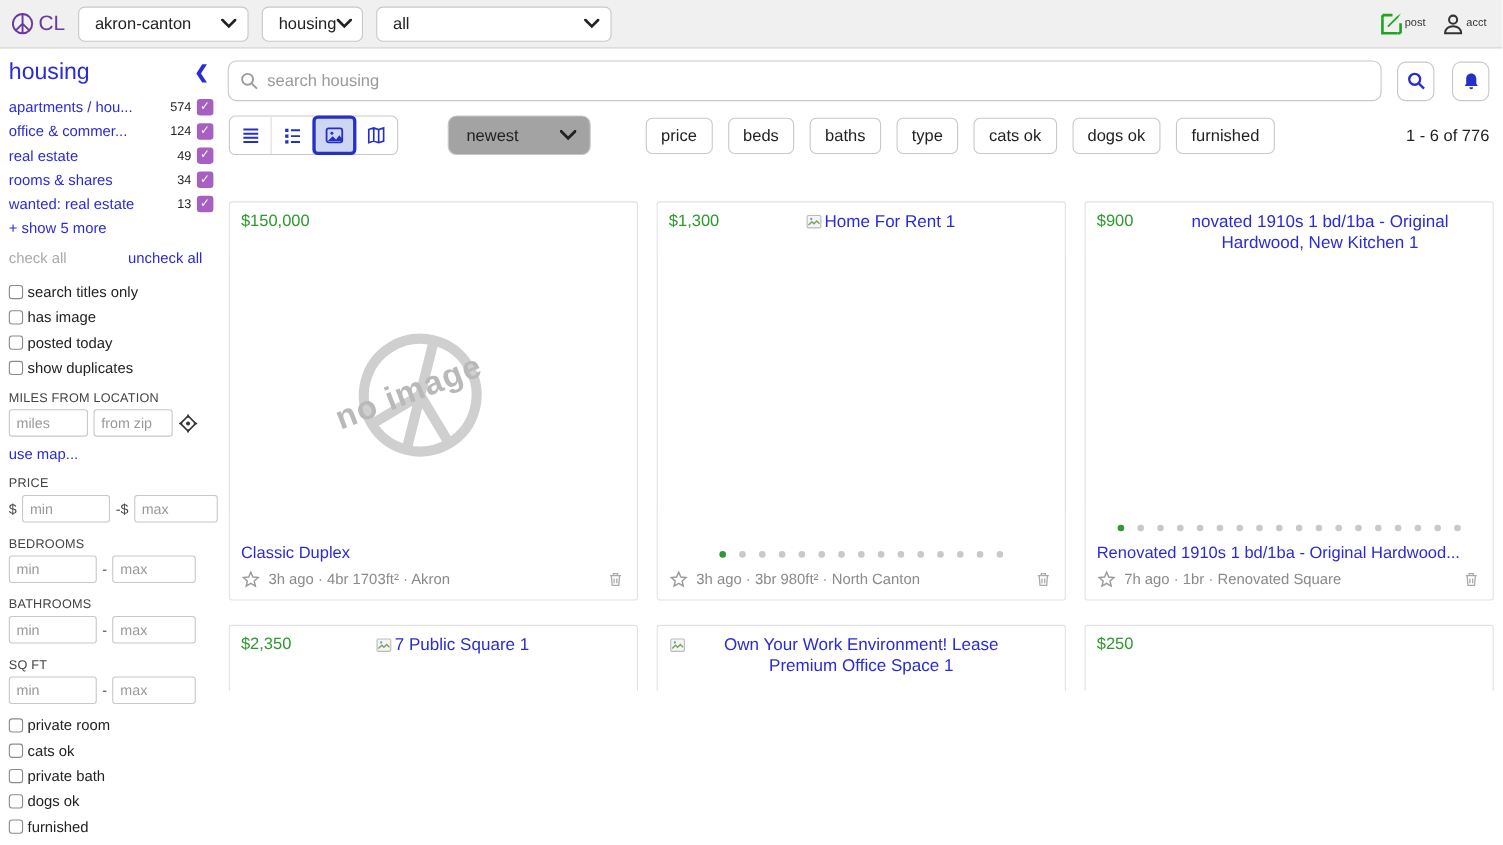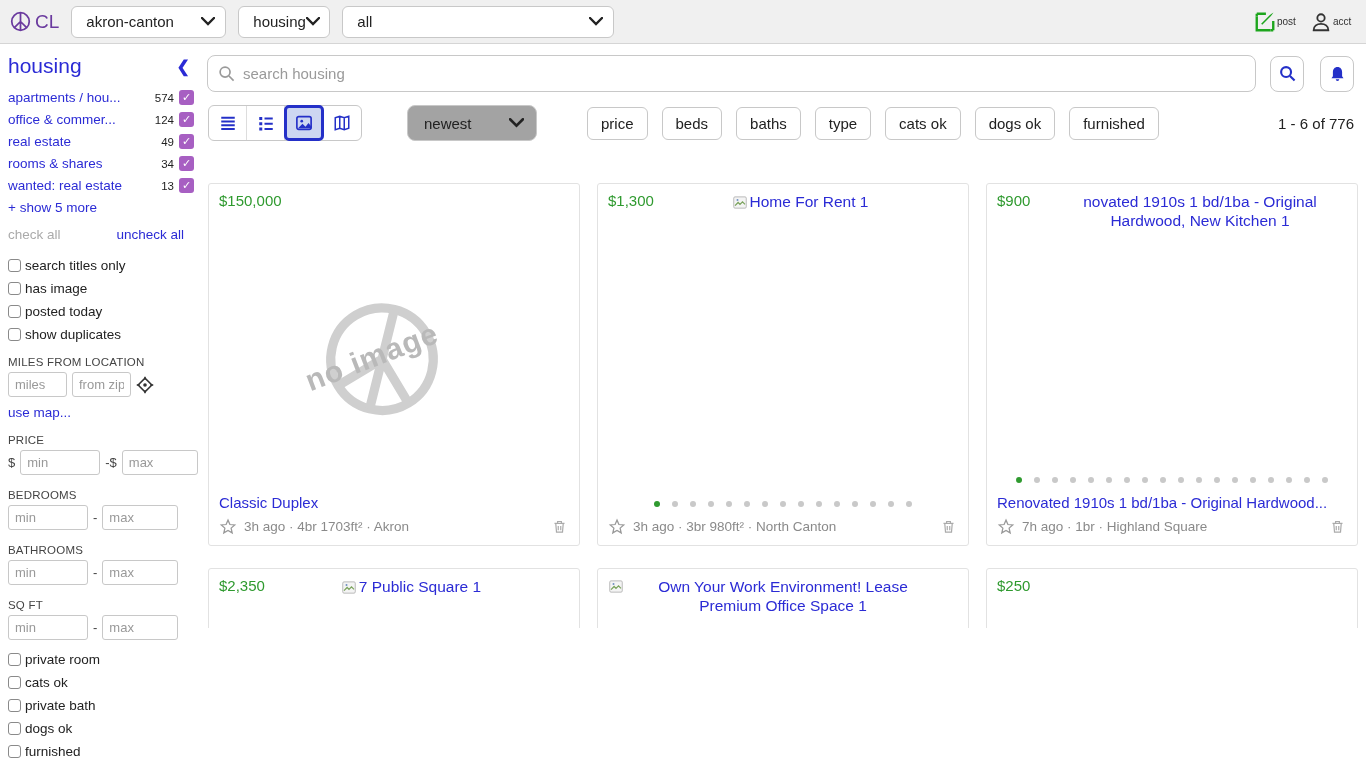--- a/index.html
+++ b/index.html
@@ -6,21 +6,21 @@
   html,body { width:1366px; height:768px; overflow:hidden; background:#fff;
     font-family:"Liberation Sans", sans-serif; color:#222; }
 
   
   .topbar { height:44px; background:#f0f0f0; border-bottom:1px solid #d5d5d5;
     display:flex; align-items:center; padding:0 12px 0 10px; gap:12px; }
   .brand { display:flex; align-items:center; gap:4px; color:#6a3a9e; font-size:19px; }
   .tb-select { background:#fff; border:1px solid #c8c8c8; border-radius:6px; height:32px;
     display:flex; align-items:center; justify-content:space-between; padding:0 10px 0 14px;
     font-size:15px; color:#222; cursor:pointer; }
-  .tb-select.w1{width:155px;} .tb-select.w2{width:92px;} .tb-select.w3{width:272px;}
+  .tb-select.w1{width:155px;} .tb-select.w2{width:92px;} .tb-select.w3{width:214px;}
   .tb-spacer { flex:1; }
   .tb-icon { display:flex; flex-direction:row; align-items:center; gap:1px;
     font-size:10px; color:#333; cursor:pointer; width:44px; }
 
   
   .sidebar { position:absolute; left:0; top:44px; width:200px; padding:10px 6px 0 8px;
     font-size:13.5px; }
   .sb-head { display:flex; align-items:center; justify-content:space-between; margin-bottom:12px; }
   .sb-title { font-size:21px; color:#2b2bd5; }
   .sb-collapse { color:#2b2bd5; font-size:16px; font-weight:bold; cursor:pointer; padding-right:4px; }
@@ -31,21 +31,21 @@
     color:#fff; font-size:11px; line-height:15px; text-align:center; cursor:pointer; }
   .sb-more { color:#2b2bd5; margin:4px 0 12px; cursor:pointer; }
   .sb-checkrow { display:flex; justify-content:space-between; padding-right:10px; margin-bottom:16px; }
   .sb-checkall { color:#aaa; } .sb-uncheckall { color:#2b2bd5; cursor:pointer; }
   .tog-row { display:flex; align-items:center; gap:4px; margin-bottom:8px; color:#222; }
   .cbx-off { width:13px; height:13px; border:1px solid #8a8a8a; border-radius:3px; background:#fff;
     flex:none; cursor:pointer; }
   .sb-sec-label { font-size:11.5px; color:#444; margin:14px 0 4px; letter-spacing:.2px; }
   .sb-inputs { display:flex; align-items:center; gap:5px; }
   .sb-input { border:1px solid #c8c8c8; border-radius:3px; height:25px; padding:0 6px;
-    font-size:13px; color:#222; width:59px; font-family:"Liberation Sans",sans-serif; }
+    font-size:13px; color:#222; width:72px; font-family:"Liberation Sans",sans-serif; }
   .sb-input::placeholder { color:#999; }
   .sb-input.rmin{width:80px;} .sb-input.rmax{width:76px;}
   .sb-link { color:#2b2bd5; margin:8px 0 2px; cursor:pointer; }
   .range-sep { color:#444; font-size:13px; }
 
   
   .main { position:absolute; left:200px; top:44px; width:1166px; height:584px; overflow:hidden; }
   .search-row { display:flex; align-items:center; margin:11px 12px 0 7px; gap:14px; }
   .search-box { flex:1; height:37px; border:1px solid #c8c8c8; border-radius:8px; background:#fff;
     display:flex; align-items:center; padding:0 10px; gap:8px; }
@@ -458,21 +458,21 @@
           <span class="dot"></span>
           <span class="dot"></span>
         </div>
       <div class="card-title">Renovated 1910s 1 bd/1ba - Original Hardwood...</div>
       <div class="card-meta">
         <span class="icon-btn">
           <svg width="18" height="17" viewBox="0 0 24 24">
               <path d="M12 3l2.7 6.2 6.8.6-5.1 4.5 1.5 6.7L12 17.5 6.1 21l1.5-6.7L2.5 9.8l6.8-.6z" fill="none" stroke="#999" stroke-width="1.8"></path>
             </svg>
         </span>
-        <span class="meta-text">7h ago · 1br · Highland Square</span>
+        <span class="meta-text">7h ago · 1br · Renovated Square</span>
         <span class="icon-btn">
           <svg width="15" height="17" viewBox="0 0 24 24">
               <path d="M4 7h16M9 7V4h6v3M6 7l1.2 14h9.6L18 7M10 11v7M14 11v7" fill="none" stroke="#aaa" stroke-width="1.9"></path>
             </svg>
         </span>
       </div>
     </div>
 
     <div class="card">
       <div class="card-top">

